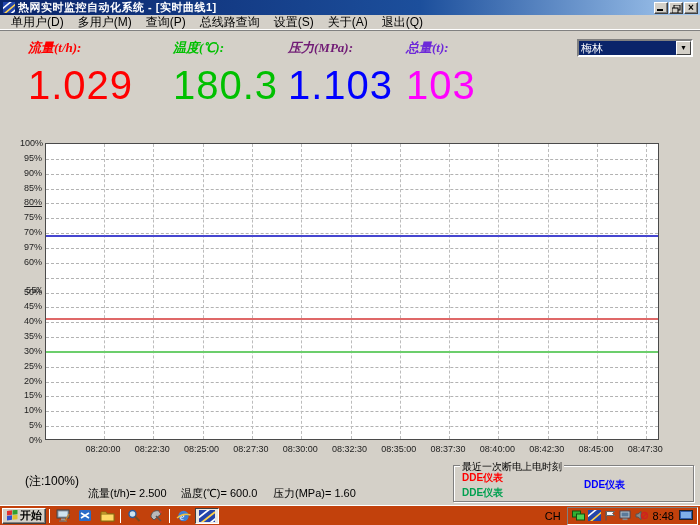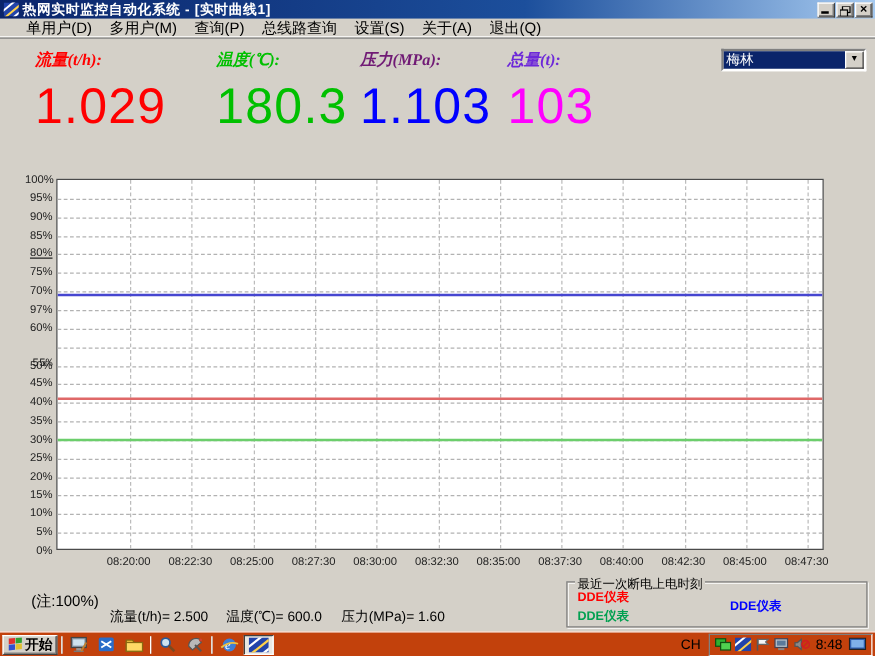--- a/index.html
+++ b/index.html
@@ -26,21 +26,21 @@
     box-shadow: inset -1px -1px 0 #808080;
     font-size:9px; line-height:9px; text-align:center; color:#000;
     position:relative; cursor:default;
   }
   .winbtn .min-glyph { position:absolute; left:2px; bottom:2px; width:6px; height:2px; background:#000; }
   .winbtn .close-glyph { position:absolute; left:0; right:0; top:0; font-size:10px; font-weight:bold; line-height:10px; }
   .winbtn svg { position:absolute; left:2px; top:2px; }
   
   .menubar {
     position:absolute; top:15px; left:0; width:700px; height:15px;
-    background:#d4d0c8; display:flex; align-items:center; padding-left:14px;
+    background:#d4d0c8; display:flex; align-items:center; padding-left:4px;
     border-bottom:1px solid #fff;
   }
   .menu-item { font-size:12px; line-height:15px; padding:0 7px; color:#000; white-space:nowrap; }
   
   .client {
     position:absolute; top:30px; left:0; width:700px; height:475px;
     background:#d4d0c8; border-top:1px solid #808080;
   }
   
   .readout { position:absolute; top:8px; }

